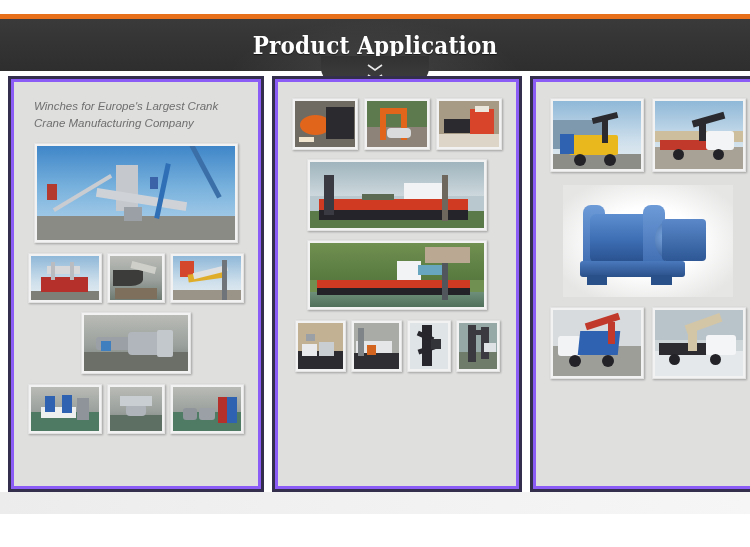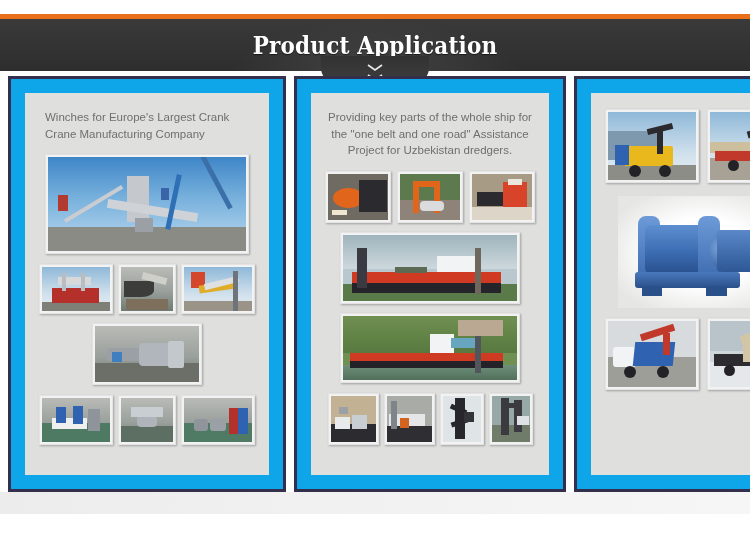--- a/index.html
+++ b/index.html
@@ -45,22 +45,23 @@
   .chev svg { display:block; }
 
   
   .panels {
     position:absolute; left:0; top:76px; width:750px; height:416px;
     display:flex; gap:8px; padding:0 8px; align-items:stretch;
   }
   .panel {
     flex:1 1 0; position:relative;
     border:3px solid #332f4c;
-    background:#0ea5e9;
-    padding:14px;
+    background:#8b5cf6;
+    padding:3px;
+    font-style:italic;
   }
   .panel-inner{
     width:100%; height:100%;
     background:#dfdfde;
     padding:16px 14px 10px 14px;
     display:flex; flex-direction:column; align-items:center;
   }
   .panel-text{
     color:#6f6f6f; font-size:11.5px; line-height:1.45;
     width:100%; margin-bottom:12px;
@@ -242,21 +243,20 @@
               <div class="bar" style="left:66%;top:22%;width:10px;height:26px;background:#b4302a;"></div>
               <div class="bar" style="left:80%;top:22%;width:10px;height:26px;background:#2f62b0;"></div>
             </div>
           </div>
         </div>
       </div>
     </div>
 
     <div class="panel p2">
       <div class="panel-inner">
-        <div class="panel-text">Providing key parts of the whole ship for the "one belt and one road" Assistance Project for Uzbekistan dredgers.</div>
 
         <div class="row" style="gap:6px;">
           <div class="ph" style="width:66px;height:52px;">
             <div class="img" style="background:#6f6a62;">
               <div class="bar" style="left:8%;top:30%;width:52%;height:44%;background:#e2651c;border-radius:50%;"></div>
               <div class="bar" style="left:52%;top:12%;width:46%;height:70%;background:#2b2b2f;"></div>
               <div class="bar" style="left:6%;top:78%;width:26%;height:12%;background:#f0e6d0;"></div>
             </div>
           </div>
           <div class="ph" style="width:66px;height:52px;">

